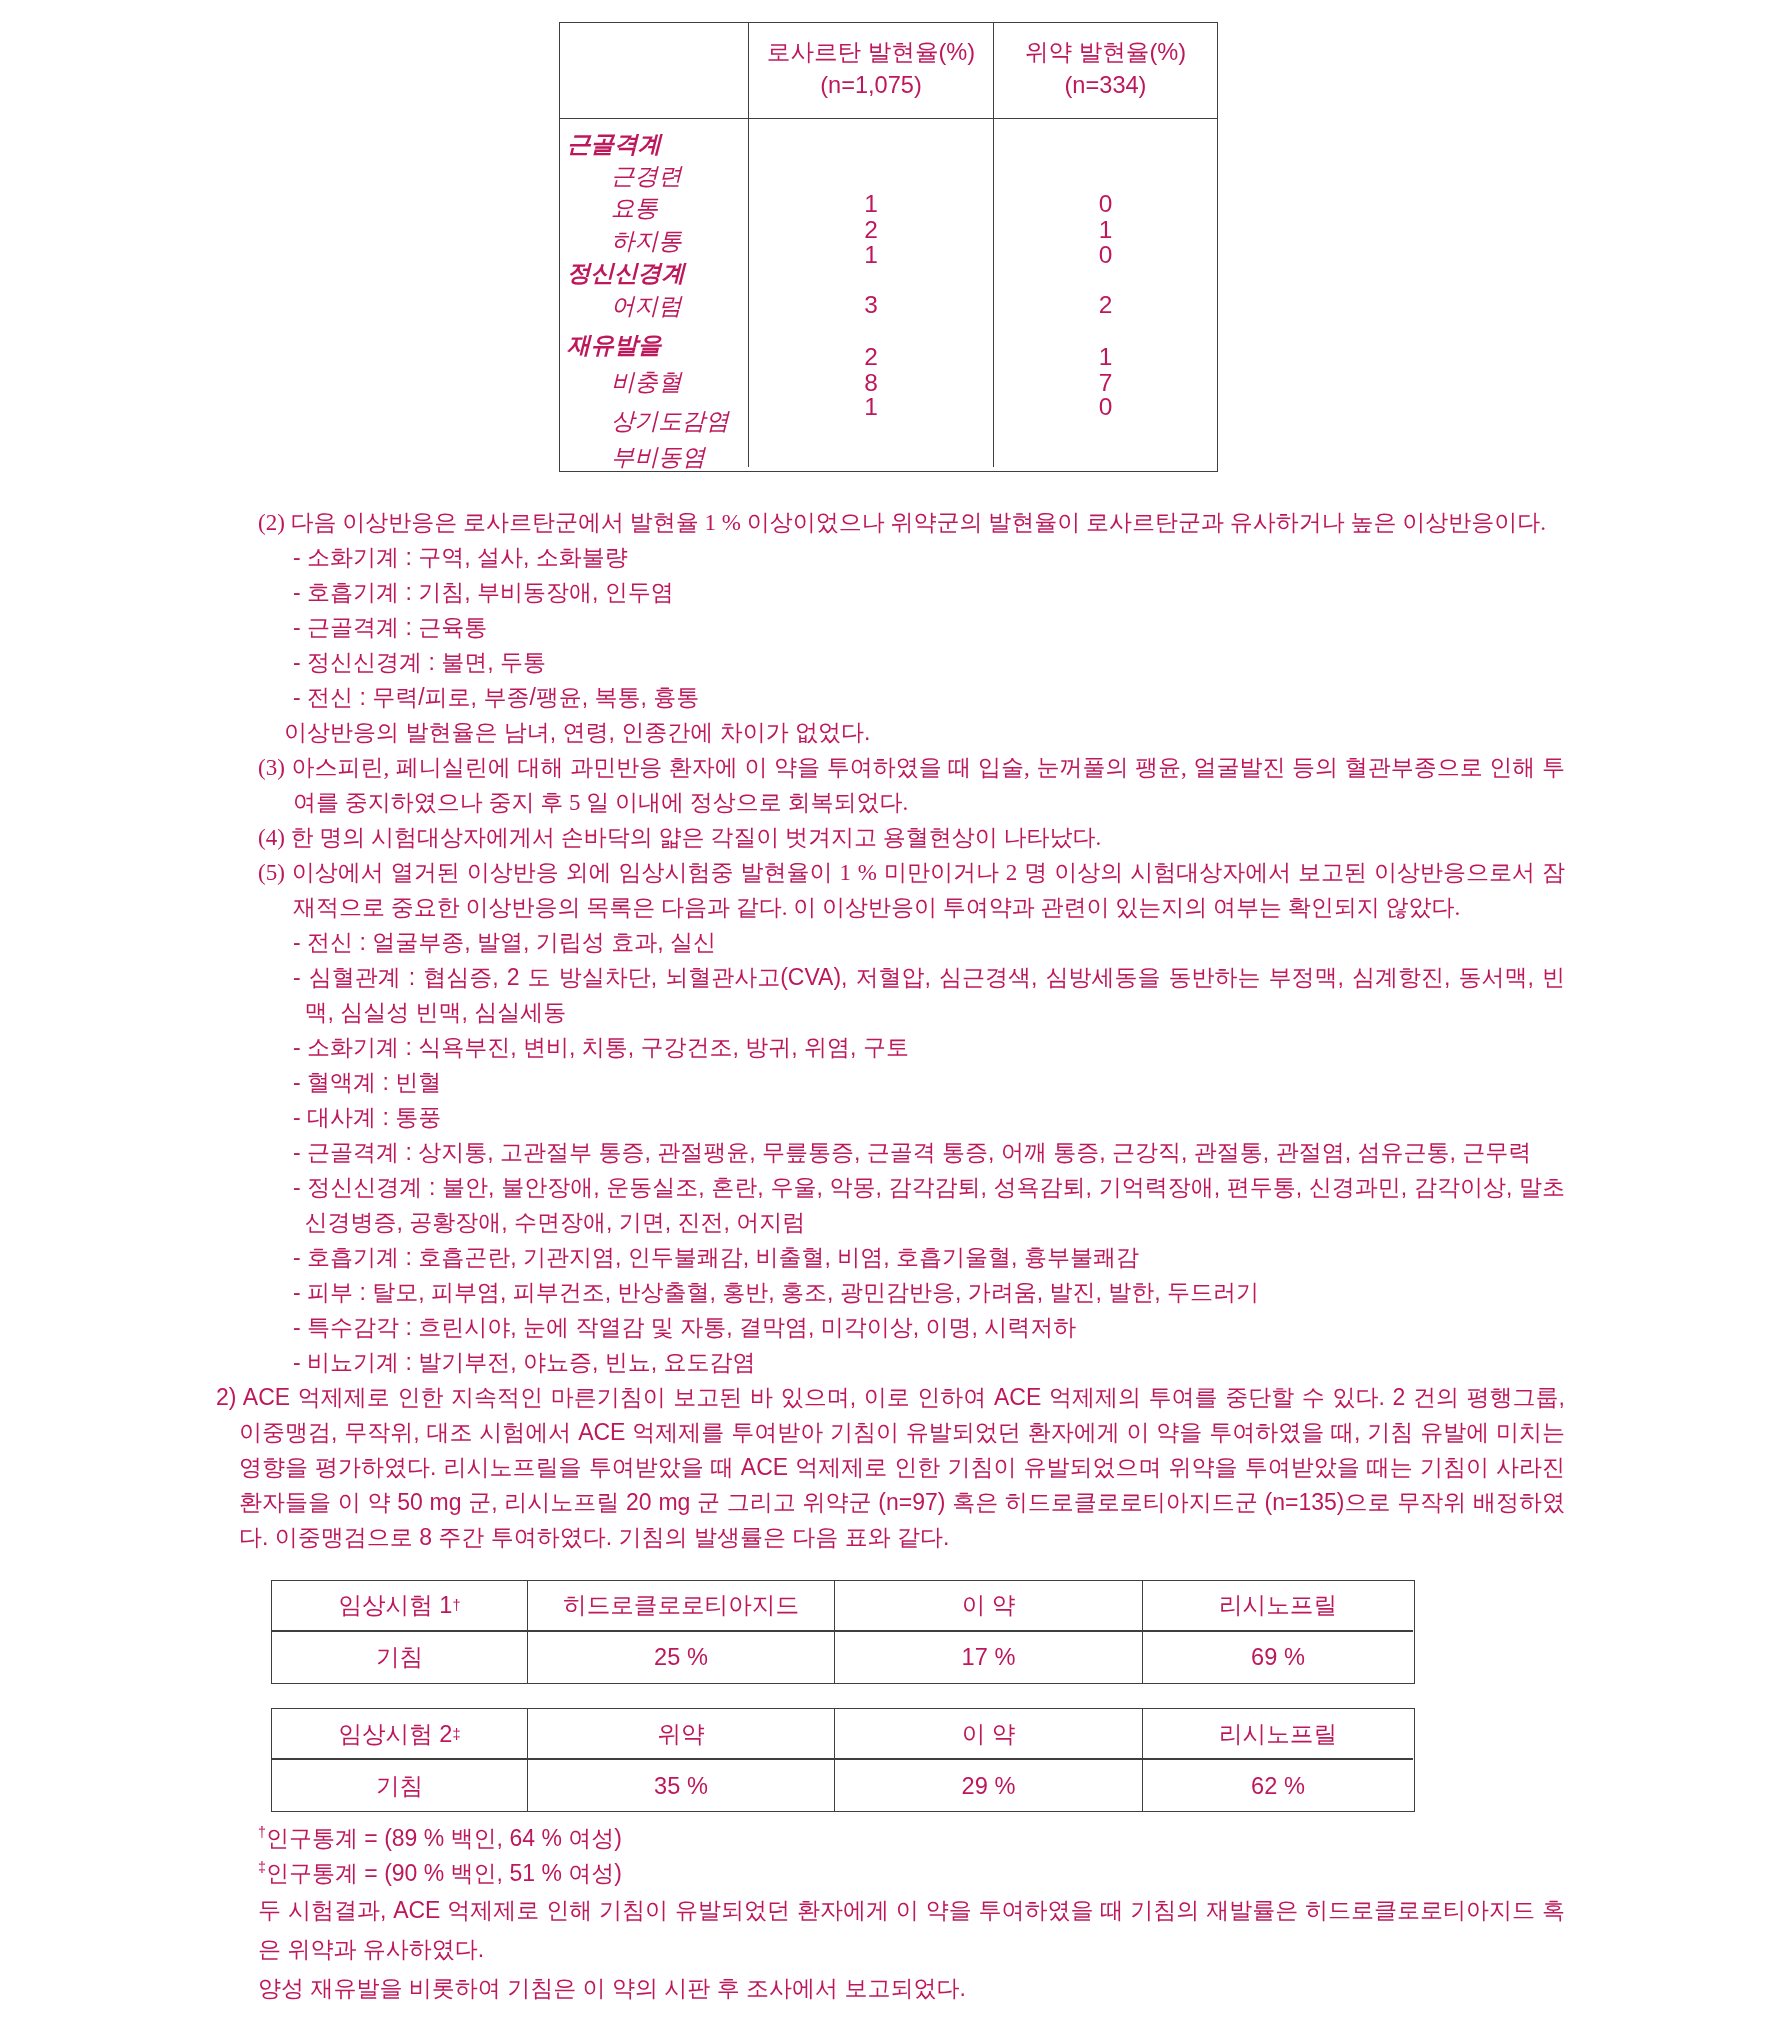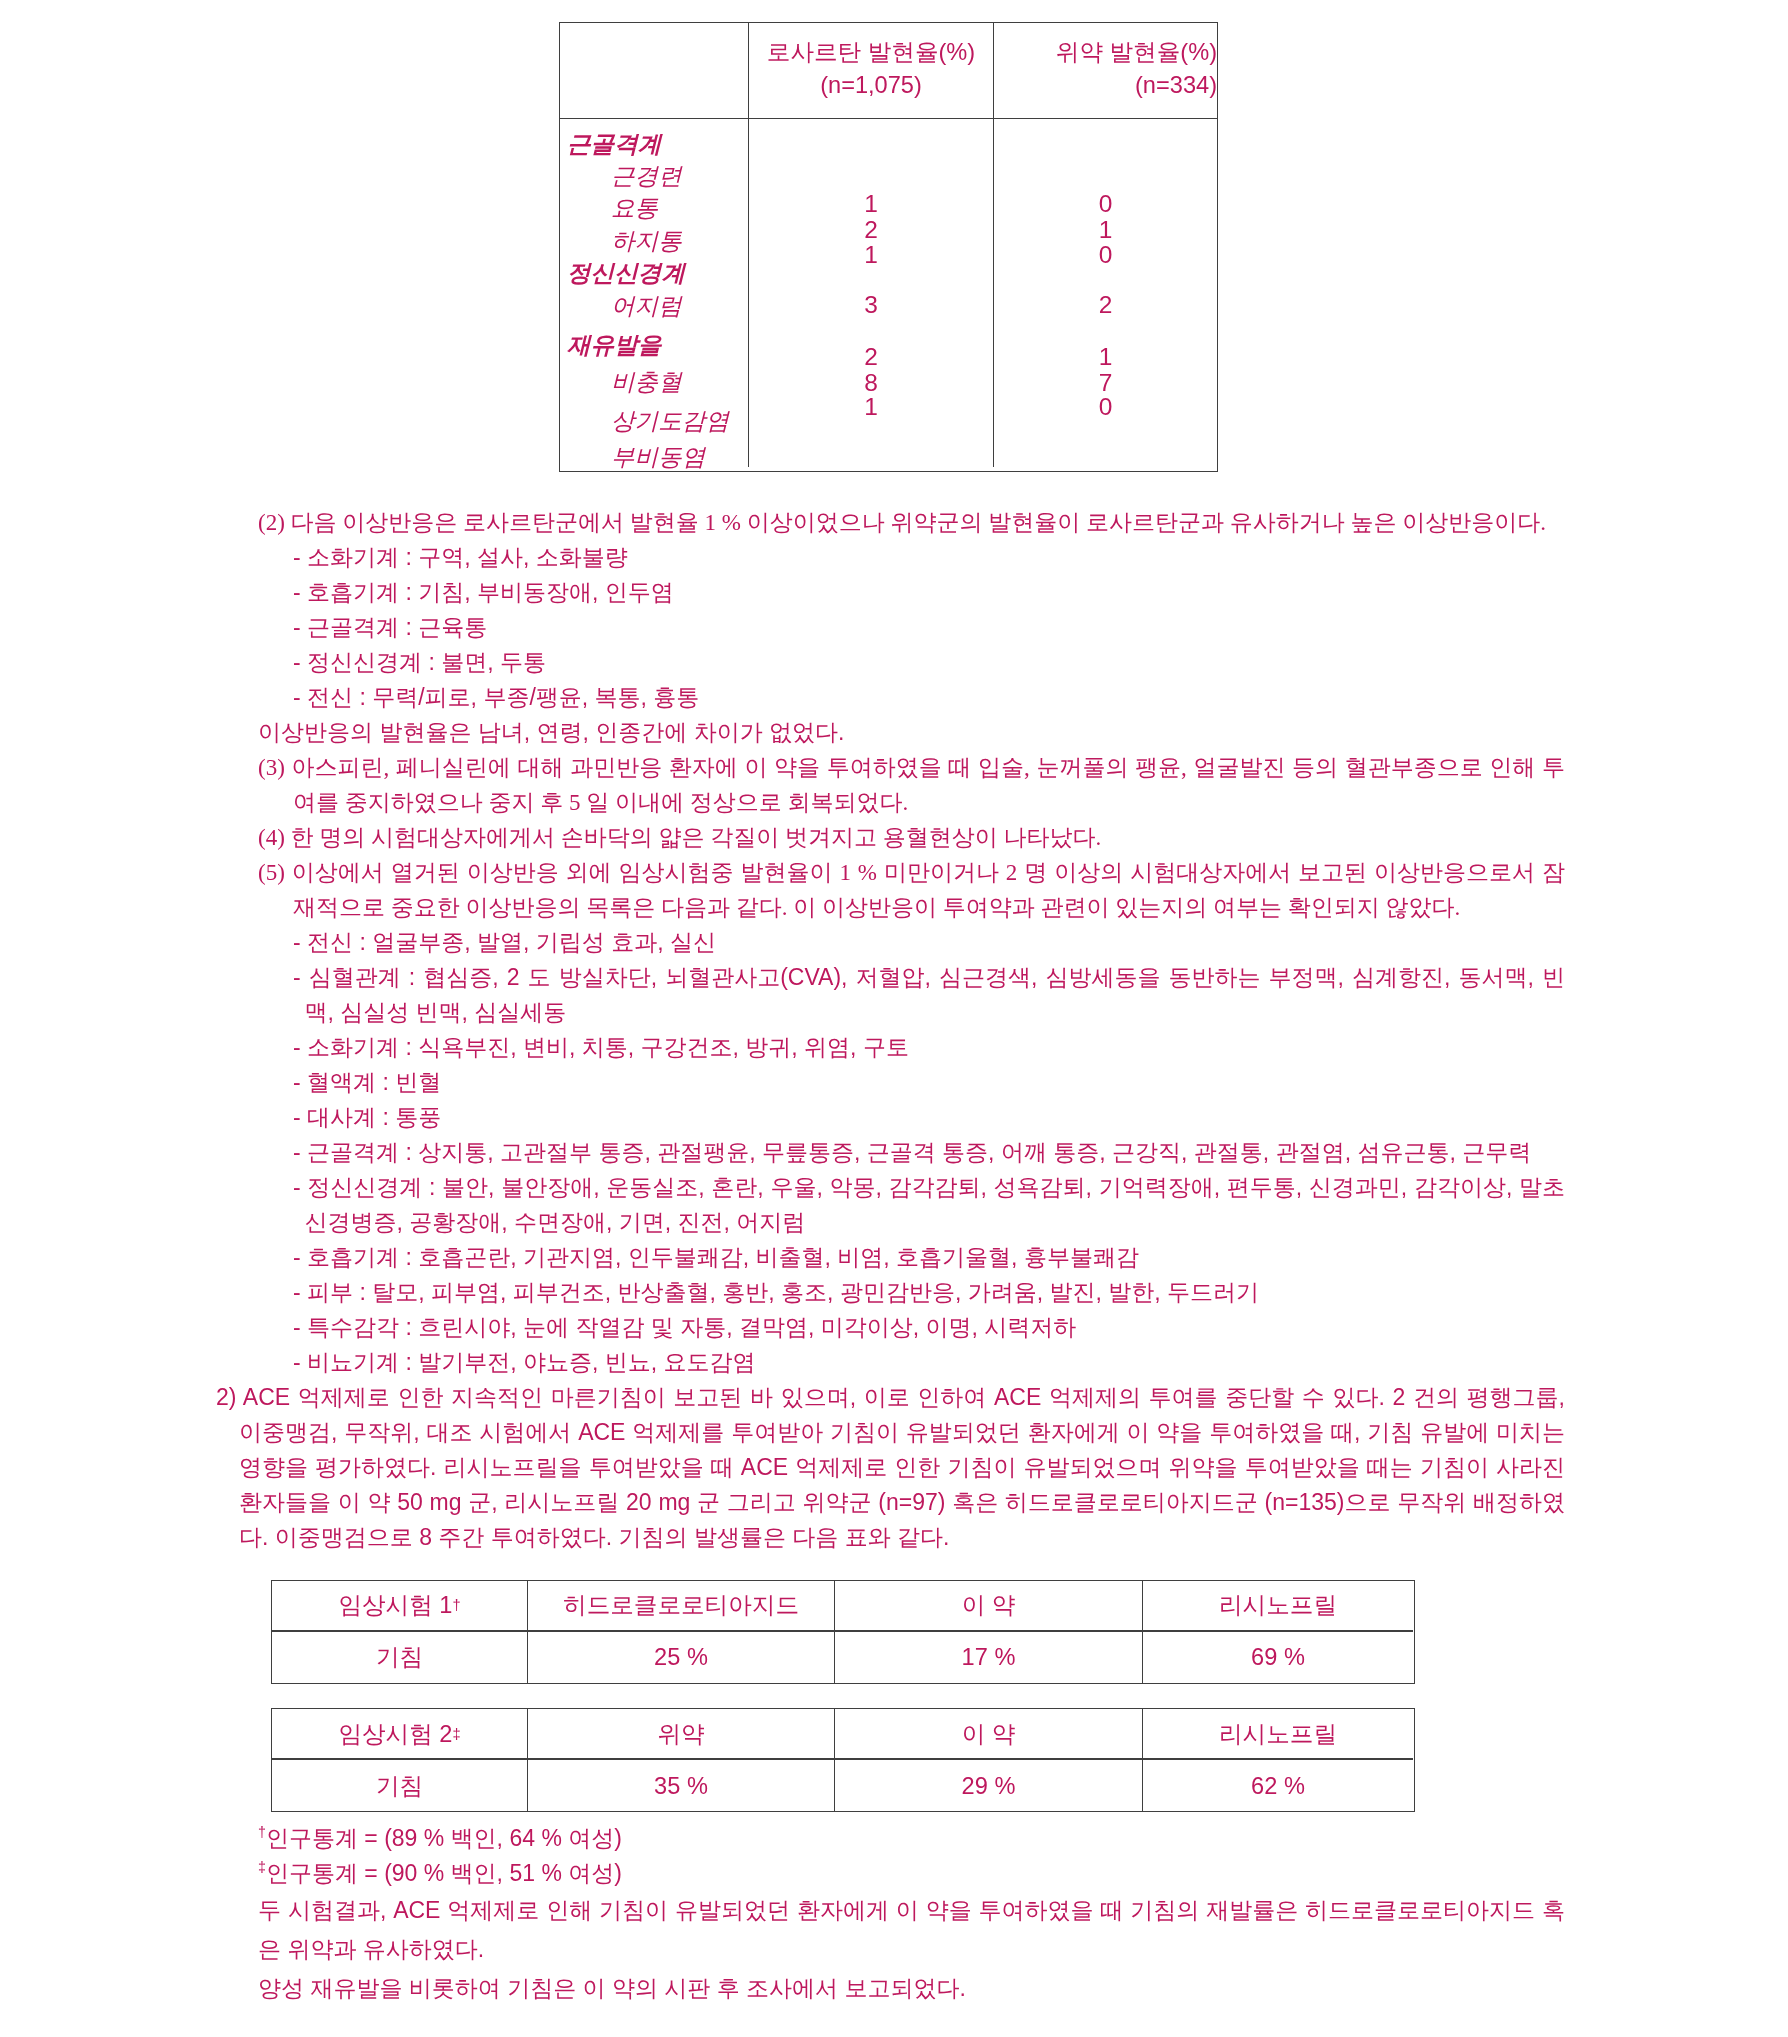--- a/index.html
+++ b/index.html
@@ -11,39 +11,39 @@
 
   
   .adv-table {
     position:absolute; left:559px; top:22px; width:659px; height:450px;
     border:1.7px solid #3f3f3f; box-sizing:border-box; font-size:23.6px;
   }
   .adv-header { display:flex; height:96px; border-bottom:1.7px solid #3f3f3f; box-sizing:border-box; }
   .adv-hc { box-sizing:border-box; }
   .adv-hc.c1 { width:188px; }
   .adv-hc.c2 { width:245px; border-left:1.7px solid #3f3f3f; text-align:center; padding-top:13px; line-height:33px; }
-  .adv-hc.c3 { flex:1; border-left:1.7px solid #3f3f3f; text-align:right; padding-top:13px; line-height:33px; }
+  .adv-hc.c3 { flex:1; border-left:1.7px solid #3f3f3f; text-align:center; padding-top:13px; line-height:33px; }
   .adv-body { display:flex; height:348px; }
   .adv-bc { position:relative; box-sizing:border-box; }
   .adv-bc.c1 { width:188px; }
   .adv-bc.c2 { width:245px; border-left:1.7px solid #3f3f3f; }
   .adv-bc.c3 { flex:1; border-left:1.7px solid #3f3f3f; }
   .adv-label { position:absolute; white-space:nowrap;font-style:italic; }
   .adv-label.cat { left:7px; font-weight:700; }
   .adv-label.item { left:51px; }
   .l0{top:8.7px}.l1{top:41px}.l2{top:73px}.l3{top:106px}.l4{top:138px}
   .l5{top:171px}.l6{top:210px}.l7{top:247px}.l8{top:286px}.l9{top:322px}
   .adv-num { position:absolute; left:0; right:0; text-align:center; font-size:24.5px; }
   .v0{top:71px}.v1{top:97px}.v2{top:122px}.v3{top:172px}.v4{top:224px}.v5{top:250px}.v6{top:274px}
 
   
   .main { position:absolute; left:258px; top:505px; width:1307px; font-size:23px; line-height:35px; }
   .np  { padding-left:35px; text-indent:-35px; text-align:justify;font-family:Liberation Serif, serif; }
   .li  { margin-left:35px; padding-left:11.4px; text-indent:-11.4px; text-align:justify; }
-  .note{ }
+  .note{ margin-left:26px; }
   .np2 { margin-left:-42px; padding-left:23px; text-indent:-23px; text-align:justify; }
 
   
   .ctable {
     margin-left:13px; margin-top:24.5px; width:1144px;
     border:1.7px solid #3f3f3f; box-sizing:border-box;
     display:grid; grid-template-columns:255px 307px 308px 271px;
     font-size:23.6px; line-height:26px; text-indent:0;
   }
   .ctable .cell {

